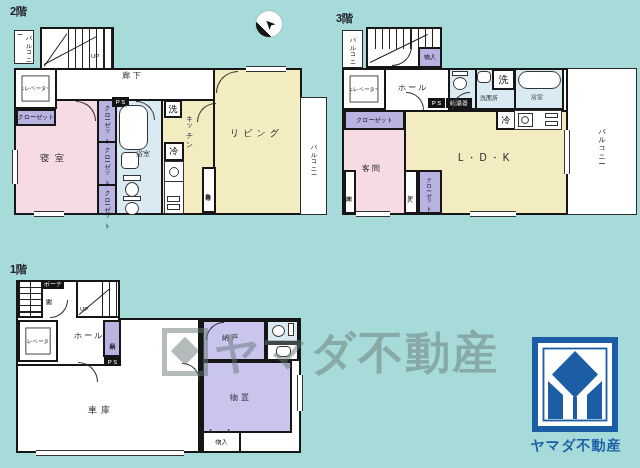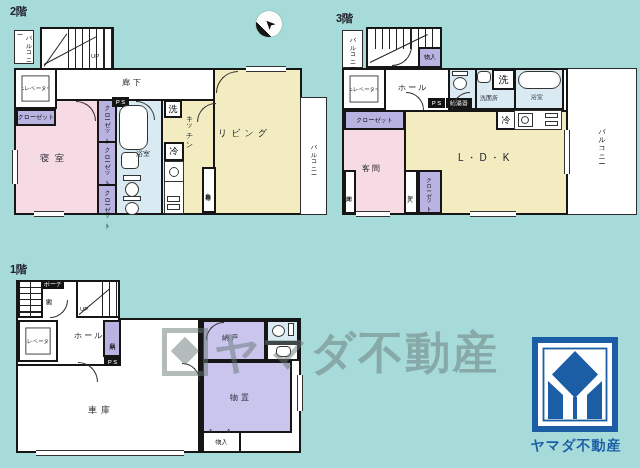--- a/index.html
+++ b/index.html
@@ -99,22 +99,22 @@
     </div>
 
     <div class="tub" style="left:119px;top:105px;width:29px;height:45px;"></div>
     <div class="r b1" style="left:121px;top:152px;width:18px;height:17px;border-radius:4px;"></div>
     <div class="r b1" style="left:123px;top:175px;width:18px;height:6px;"></div>
     <div class="r b1" style="left:125px;top:182px;width:14px;height:15px;border-radius:50%;"></div>
     <div class="r b1" style="left:123px;top:196px;width:18px;height:5px;"></div>
     <div class="r b1" style="left:125px;top:202px;width:14px;height:13px;border-radius:50%;"></div>
 
     <div class="lbl f7" style="left:136px;top:150px;">浴室</div>
-    <div class="lbl f8" style="left:122px;top:79px;letter-spacing:3px;">廊下</div>
-    <div class="lbl f9" style="left:218px;top:129px;letter-spacing:4px;">リビング</div>
+    <div class="lbl f8" style="left:122px;top:72px;letter-spacing:3px;">廊下</div>
+    <div class="lbl f9" style="left:230px;top:129px;letter-spacing:4px;">リビング</div>
     <div class="lbl v f7" style="left:186px;top:110px;height:56px;">キッチン</div>
     <div class="lbl f6" style="left:91px;top:53px;">UP</div>
 
     <div class="r b15 wf cen" style="left:300px;top:97px;width:27px;height:118px;">
       <span class="v f6">バルコニー</span>
     </div>
 
     <div class="arc tl" style="left:216px;top:71px;width:22px;height:22px;"></div>
     <div class="arc tr" style="left:76px;top:101px;width:20px;height:20px;"></div>
     <div class="arc tr" style="left:136px;top:101px;width:19px;height:19px;"></div>

